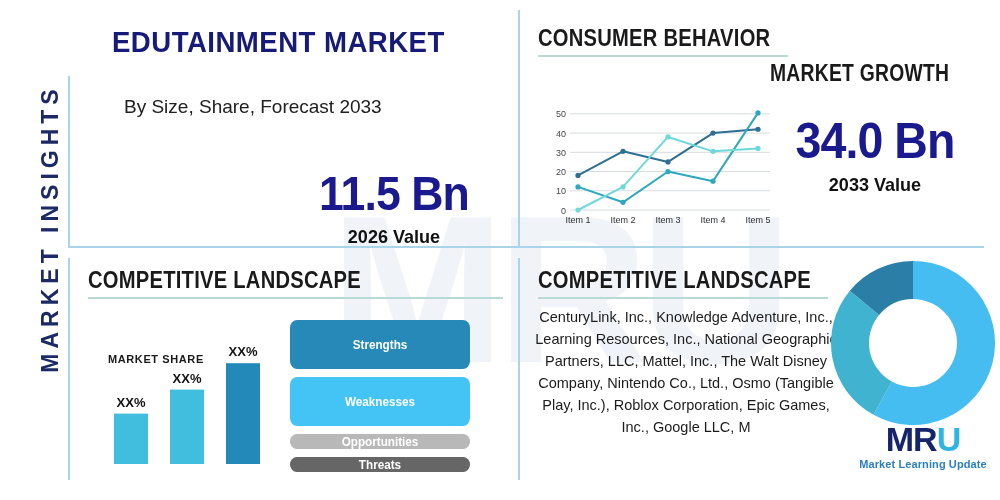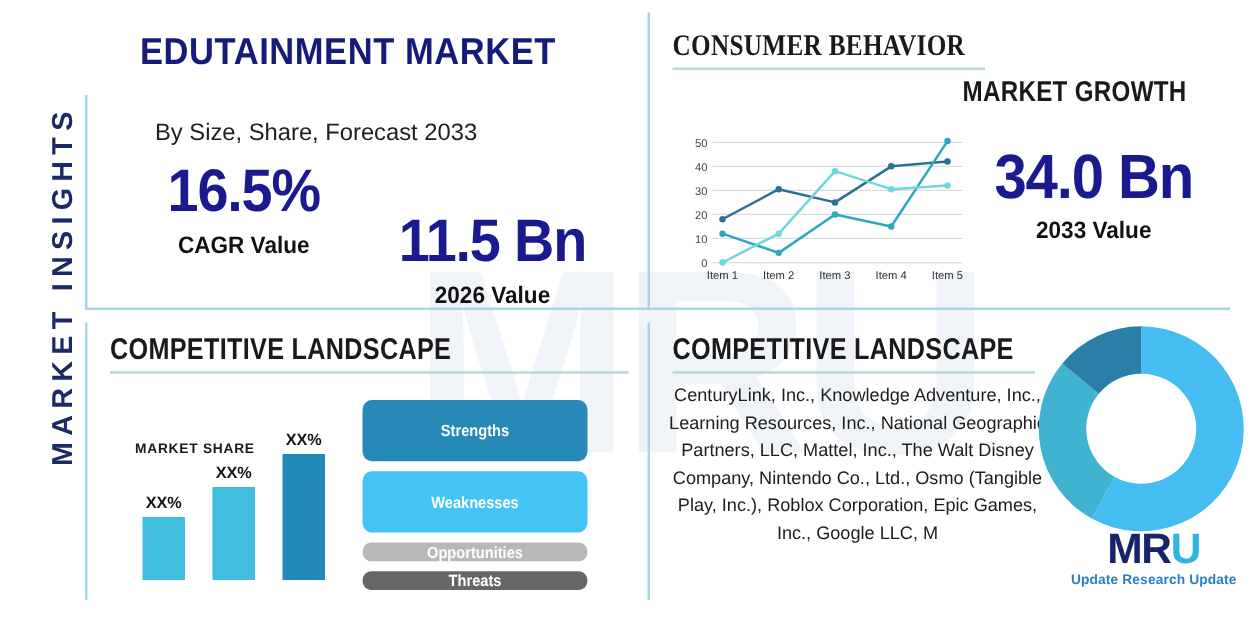--- a/index.html
+++ b/index.html
@@ -74,21 +74,21 @@
   .stat-value{
     font-size:48px; font-weight:bold; color:#1a1a8e;
     line-height:1; transform:scaleX(.93); letter-spacing:-1px;
   }
   .stat-label{
     font-size:19px; font-weight:bold; color:#111;
     margin-top:8px; transform:scaleX(.95);
   }
 
   
-  #head-consumer{ position:absolute; left:8px; top:16px; width:250px;font-family:Liberation Serif, serif; }
+  #head-consumer{ position:absolute; left:8px; top:16px; width:250px; }
   #head-growth{
     position:absolute; left:240px; top:52px;
     font-size:23px; font-weight:bold; color:#1a1a1a;
     letter-spacing:.3px; transform:scaleX(.84); transform-origin:left center;
     white-space:nowrap;
   }
   #stat-2033{ position:absolute; left:230px; top:108px; width:230px; text-align:center;}
   #stat-2033 .stat-value{ font-size:50px; }
 
   
@@ -149,24 +149,20 @@
 <div class="h-divider" id="divider-h"></div>
 
 <div id="side-label">MARKET INSIGHTS</div>
 
 <div class="quad" id="q-tl">
 
   <div class="main-title" id="title-edutainment">EDUTAINMENT MARKET</div>
 
   <div id="subtitle">By Size, Share, Forecast 2033</div>
 
-  <div class="stat" id="stat-cagr">
-    <div class="stat-value">16.5%</div>
-    <div class="stat-label">CAGR Value</div>
-  </div>
 
   <div class="stat" id="stat-2026">
     <div class="stat-value">11.5 Bn</div>
     <div class="stat-label">2026 Value</div>
   </div>
 </div>
 
 <div class="quad" id="q-tr">
 
   <div id="head-consumer">
@@ -280,15 +276,15 @@
         <path d="M 85 3 A 82 82 0 1 1 45.49619872365937 156.85714776359683 L 63.80283833952454 123.55749392193 A 44 44 0 1 0 85 41 Z" fill="#46bdf0"></path>
         <path d="M 45.49619872365937 156.85714776359683 A 82 82 0 0 1 21.81791409238528 32.73123284060745 L 51.09741731786527 56.95334445105766 A 44 44 0 0 0 63.80283833952454 123.55749392193 Z" fill="#3fb3cf"></path>
         <path d="M 21.81791409238528 32.73123284060745 A 82 82 0 0 1 84.99999999999999 3 L 84.99999999999999 41 A 44 44 0 0 0 51.09741731786527 56.95334445105766 Z" fill="#2b7fa6"></path>
       </g>
   </svg>
 
   <div id="logo">
     <div id="logo-mark">
       <span class="mr">MR</span><span class="u">U</span>
     </div>
-    <div id="logo-sub">Update Research Update</div>
+    <div id="logo-sub">Market Learning Update</div>
   </div>
 </div>
 
 </body></html>

